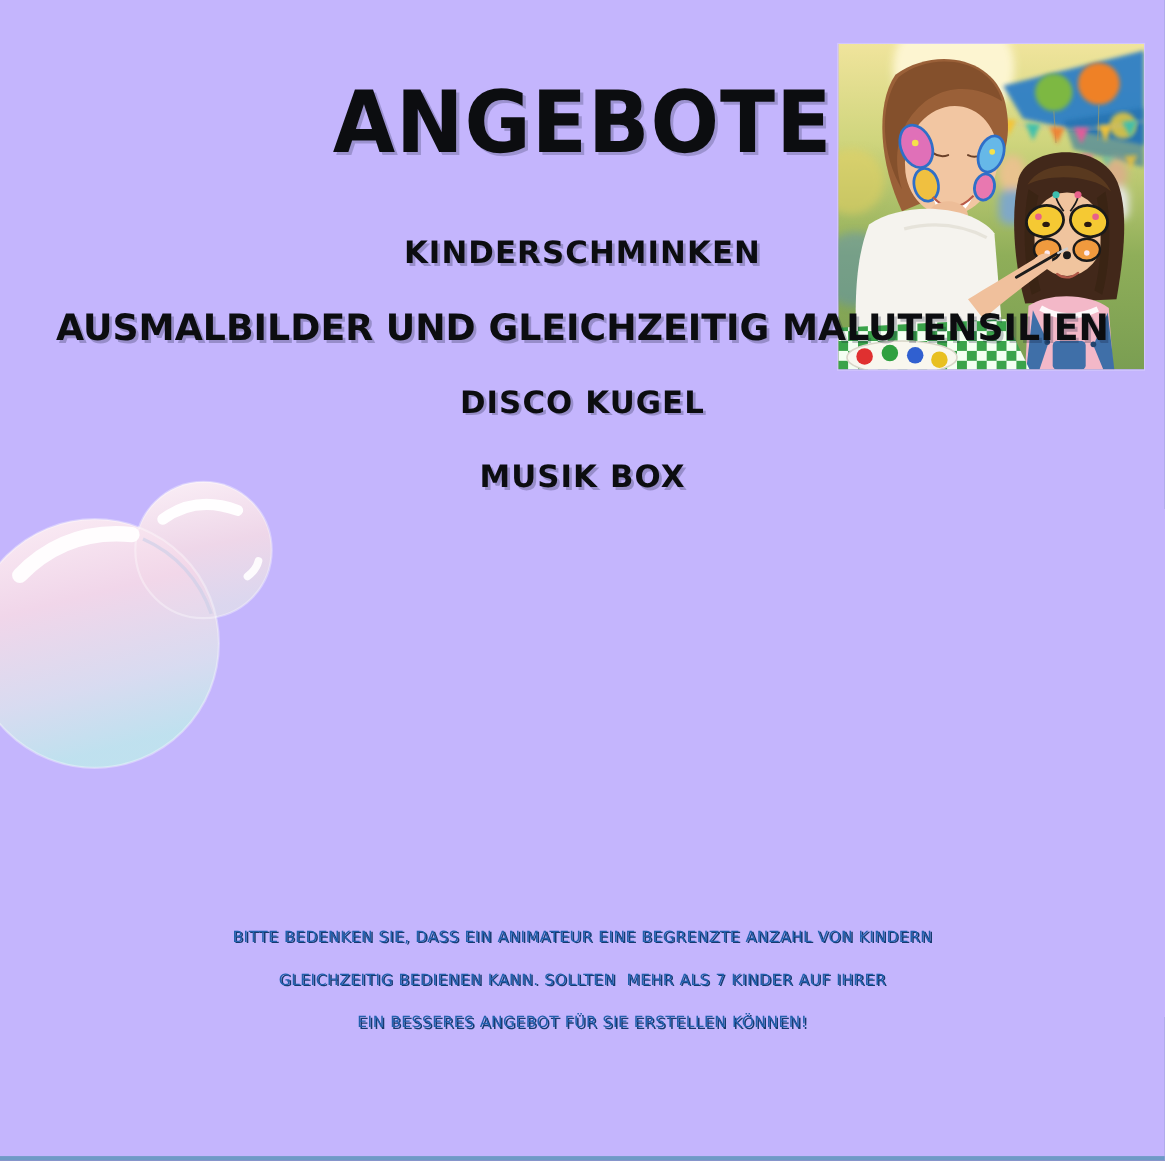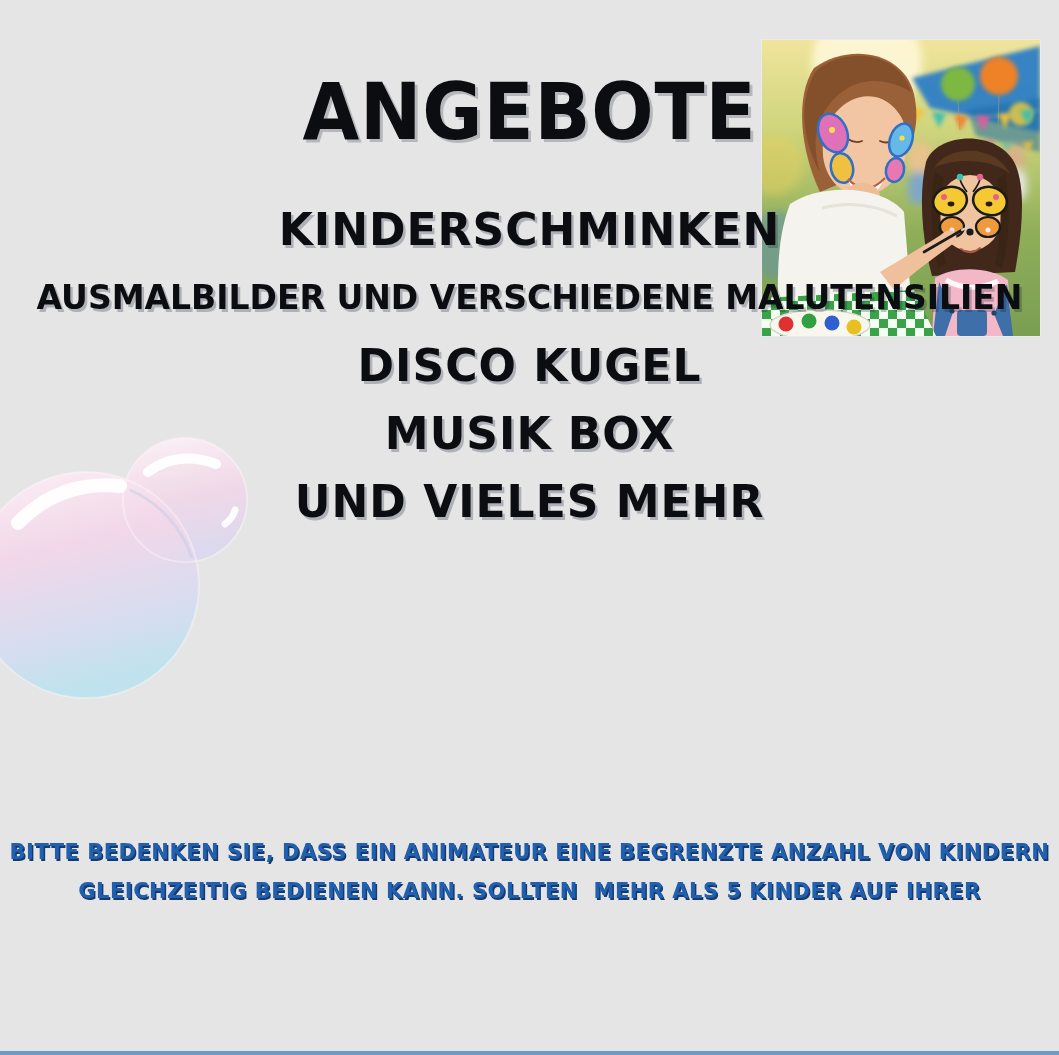--- a/index.html
+++ b/index.html
@@ -1,19 +1,19 @@
 <!DOCTYPE html>
 <html><head>
 <meta charset="utf-8">
 <style>
   html,body{margin:0;padding:0;background:#5f7fa5;}
   .poster{
     position:relative;
     width:1059px;height:1055px;
-    background:#e5e5e5;
+    background:#c4b5fd;
     overflow:hidden;
     font-family:"DejaVu Sans",sans-serif;
   }
   
   .title{
     position:absolute;top:10px;left:0;width:100%;
     text-align:center;
     font-size:78px;font-weight:bold;
     letter-spacing:1px;
     color:#0c0d10;
@@ -21,21 +21,21 @@
     text-shadow:3px 3px 0 rgba(15,25,50,0.22);
     line-height:100px;
     white-space:nowrap;
   }
   
   .offers{
     position:absolute;top:196px;left:0;width:100%;
     text-align:center;color:#0c0d10;
   }
   .offer-line{
-    font-size:44px;font-weight:bold;letter-spacing:1px;
+    font-size:28px;font-weight:bold;letter-spacing:1px;
     line-height:68px;white-space:nowrap;
     text-shadow:2.5px 2.5px 0 rgba(15,25,50,0.25);
   }
   .offer-line.long{font-size:33px;letter-spacing:0;}
   
   .photo{
     position:absolute;left:762px;top:40px;width:278px;height:296px;
     box-shadow:0 0 0 1px rgba(255,255,255,0.25);
     overflow:hidden;
   }
@@ -44,21 +44,21 @@
   .bubbles{
     position:absolute;left:-22px;top:428px;width:292px;height:302px;
     pointer-events:none;
   }
   
   .note{
     position:absolute;top:833px;left:0;width:100%;
     text-align:center;
   }
   .note-line{
-    font-size:21px;font-weight:bold;letter-spacing:0.5px;
+    font-size:14px;font-weight:normal;letter-spacing:0.5px;
     line-height:39px;
     color:#2160AE;
     white-space:pre-wrap;
     text-shadow:1.5px 1.5px 0 #173a6e;
   }
   
   .bottom-bar{
     position:absolute;bottom:0;left:0;width:100%;height:4px;
     background:#6E9AC6;
   }
@@ -198,24 +198,23 @@
         <circle cx="24" cy="284" r="7.5" fill="#e03030"></circle>
         <circle cx="47" cy="281" r="7.5" fill="#30a040"></circle>
         <circle cx="70" cy="283" r="7.5" fill="#3060d0"></circle>
         <circle cx="92" cy="287" r="7.5" fill="#e8c020"></circle>
       </g>
     </svg>
   </div>
 
   <div class="offers">
     <div class="offer-line">KINDERSCHMINKEN</div>
-    <div class="offer-line long">AUSMALBILDER UND VERSCHIEDENE MALUTENSILIEN</div>
+    <div class="offer-line long">AUSMALBILDER UND GLEICHZEITIG MALUTENSILIEN</div>
     <div class="offer-line">DISCO KUGEL</div>
     <div class="offer-line">MUSIK BOX</div>
-    <div class="offer-line">UND VIELES MEHR</div>
   </div>
 
   <svg class="bubbles" width="292" height="302" viewBox="0 0 292 302" xmlns="http://www.w3.org/2000/svg">
     <defs>
       <linearGradient id="bubGradL" x1="0" y1="0" x2="0.25" y2="1">
         <stop offset="0" stop-color="#fdf0f5"></stop>
         <stop offset="0.4" stop-color="#f2d7e9"></stop>
         <stop offset="0.75" stop-color="#d9dcf0"></stop>
         <stop offset="1" stop-color="#bfe2ee"></stop>
       </linearGradient>
@@ -233,17 +232,18 @@
     <circle cx="108" cy="157" r="113" fill="url(#bubGradL)" opacity="0.97"></circle>
     <path d="M40,95 Q82,52 142,58" stroke="#ffffff" stroke-width="14" fill="none" stroke-linecap="round" opacity="0.92"></path>
 
     <path d="M152,62 A113,113 0 0 1 214,130" stroke="#c9cfe8" stroke-width="3" fill="none" opacity="0.6"></path>
     <circle cx="108" cy="157" r="113" fill="none" stroke="#ffffff" stroke-width="2" opacity="0.35"></circle>
     <circle cx="207" cy="72" r="62" fill="none" stroke="#ffffff" stroke-width="2" opacity="0.35"></circle>
   </svg>
 
   <div class="note">
     <div class="note-line">BITTE BEDENKEN SIE, DASS EIN ANIMATEUR EINE BEGRENZTE ANZAHL VON KINDERN</div>
-    <div class="note-line">GLEICHZEITIG BEDIENEN KANN. SOLLTEN  MEHR ALS 5 KINDER AUF IHRER</div>
+    <div class="note-line">GLEICHZEITIG BEDIENEN KANN. SOLLTEN  MEHR ALS 7 KINDER AUF IHRER</div>
+    <div class="note-line">EIN BESSERES ANGEBOT FÜR SIE ERSTELLEN KÖNNEN!</div>
   </div>
 
   <div class="bottom-bar"></div>
 </div>
 
 </body></html>

